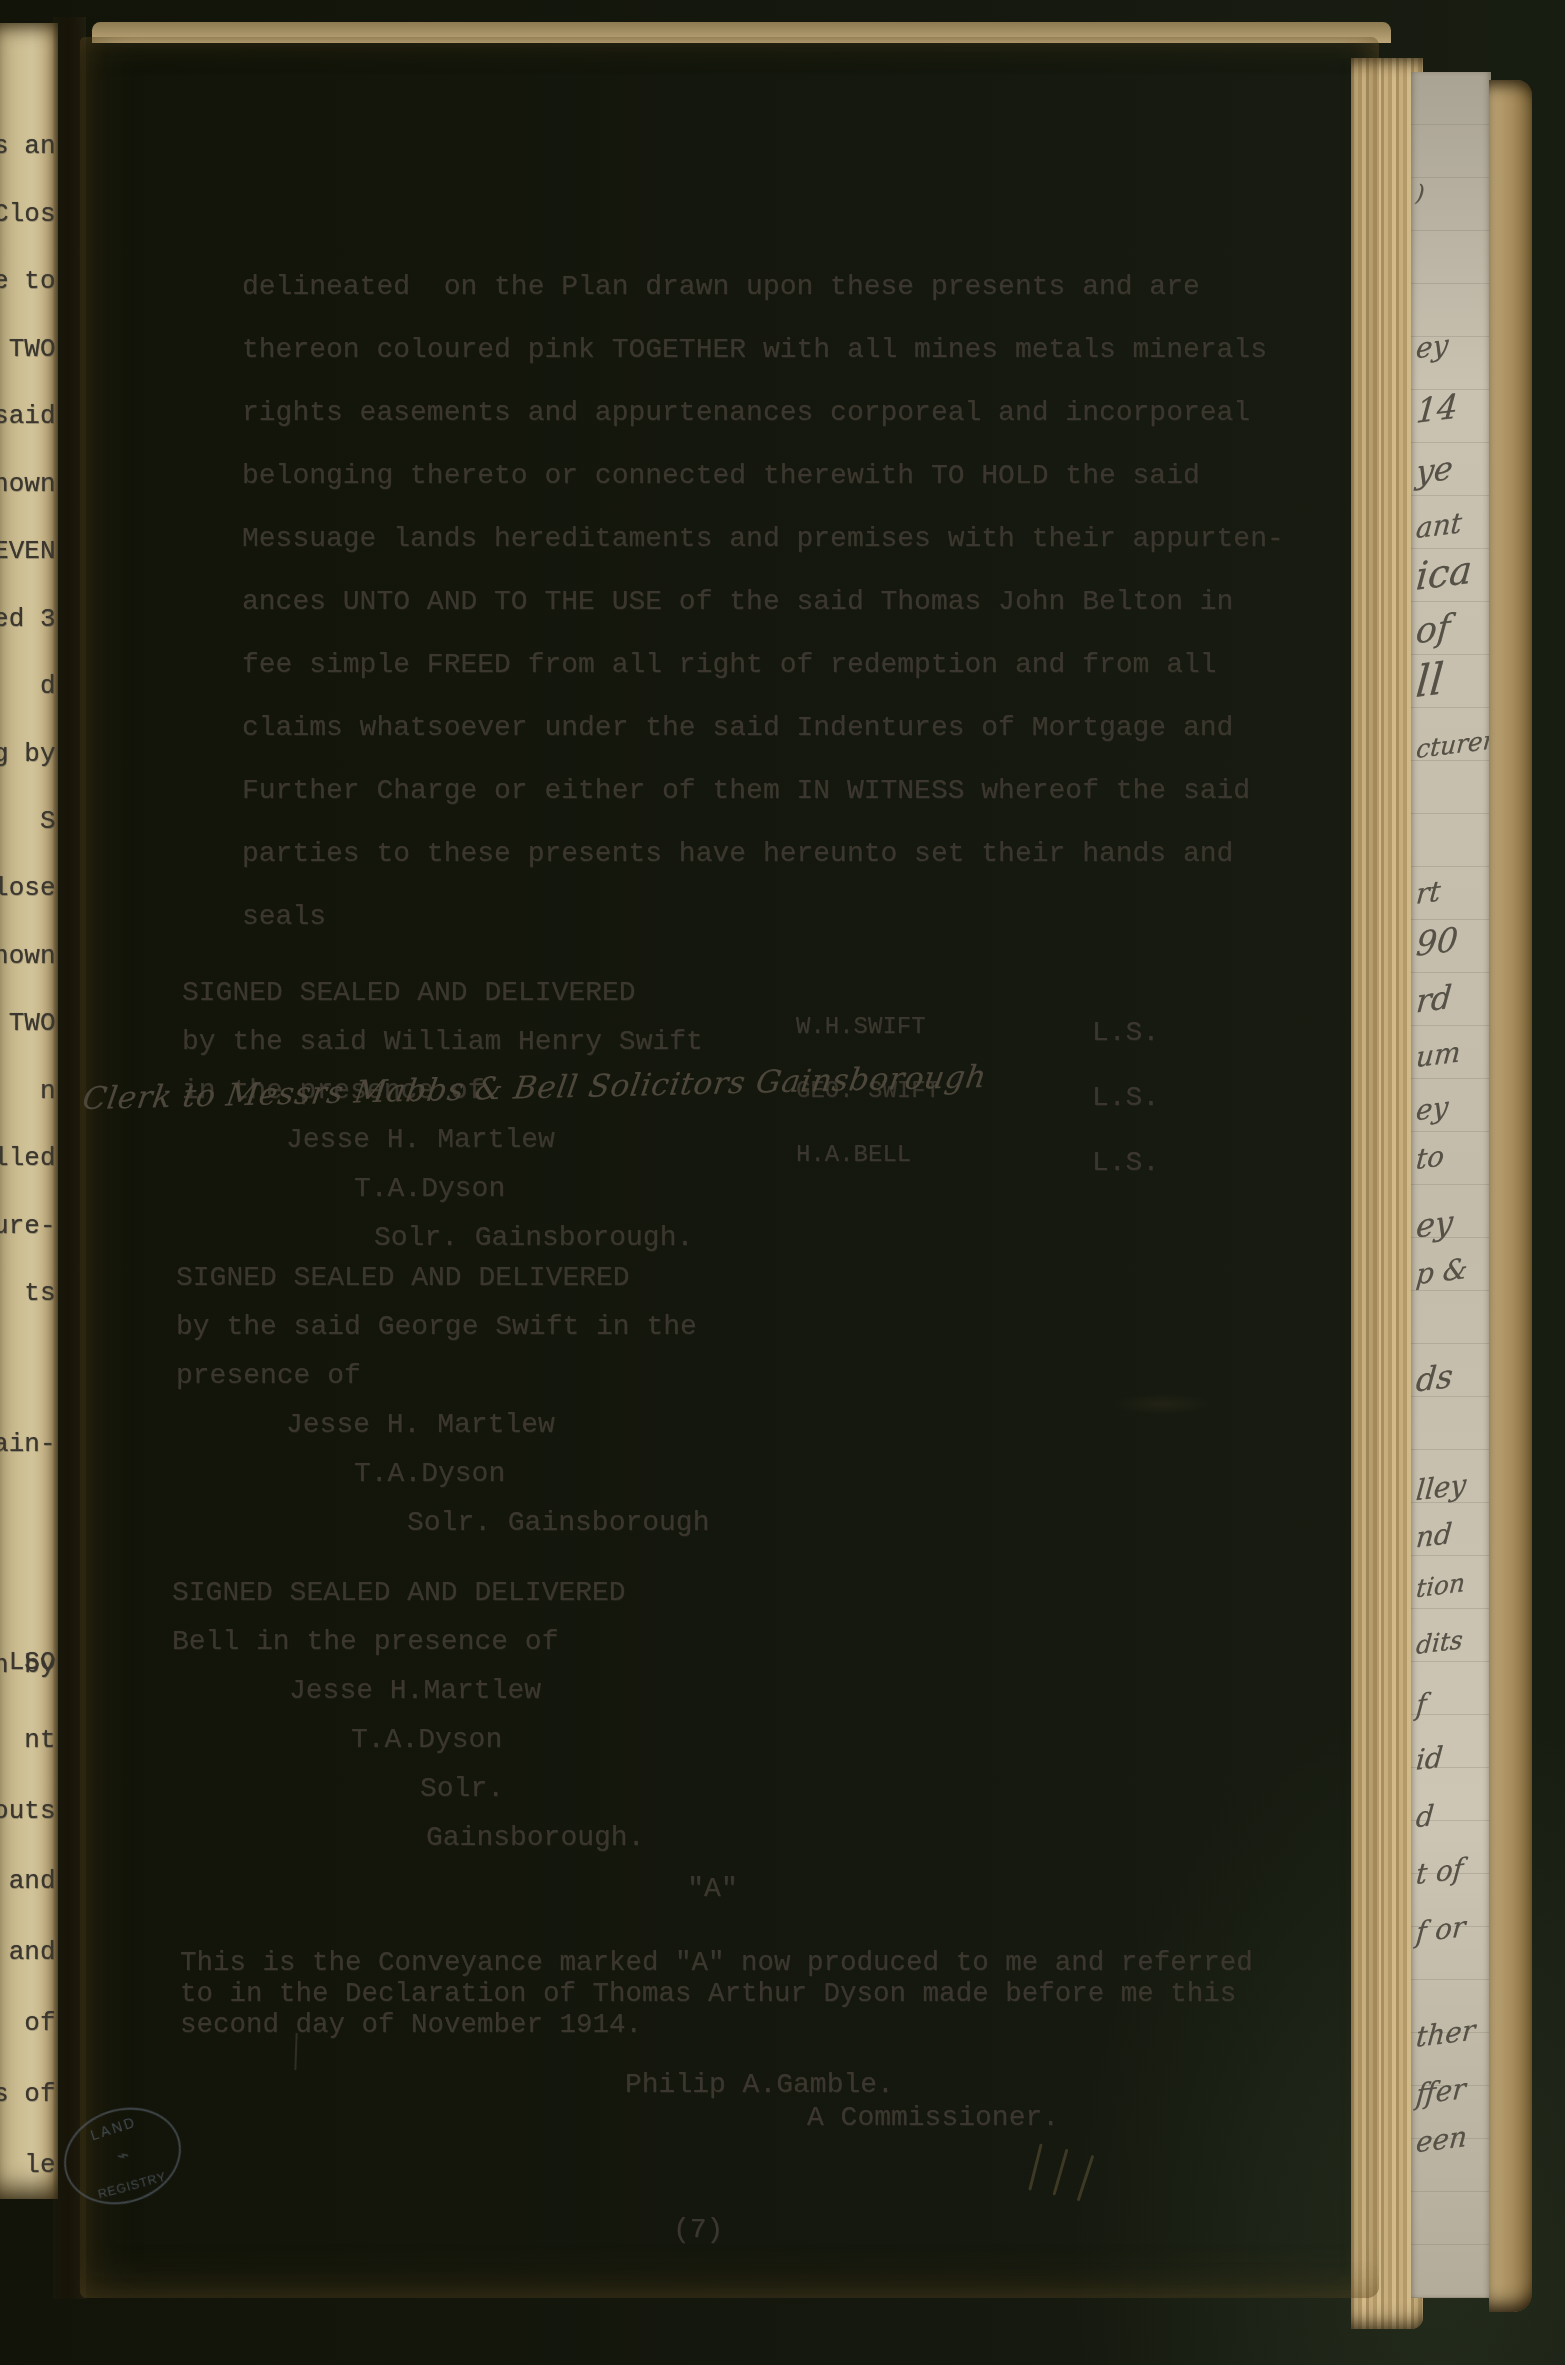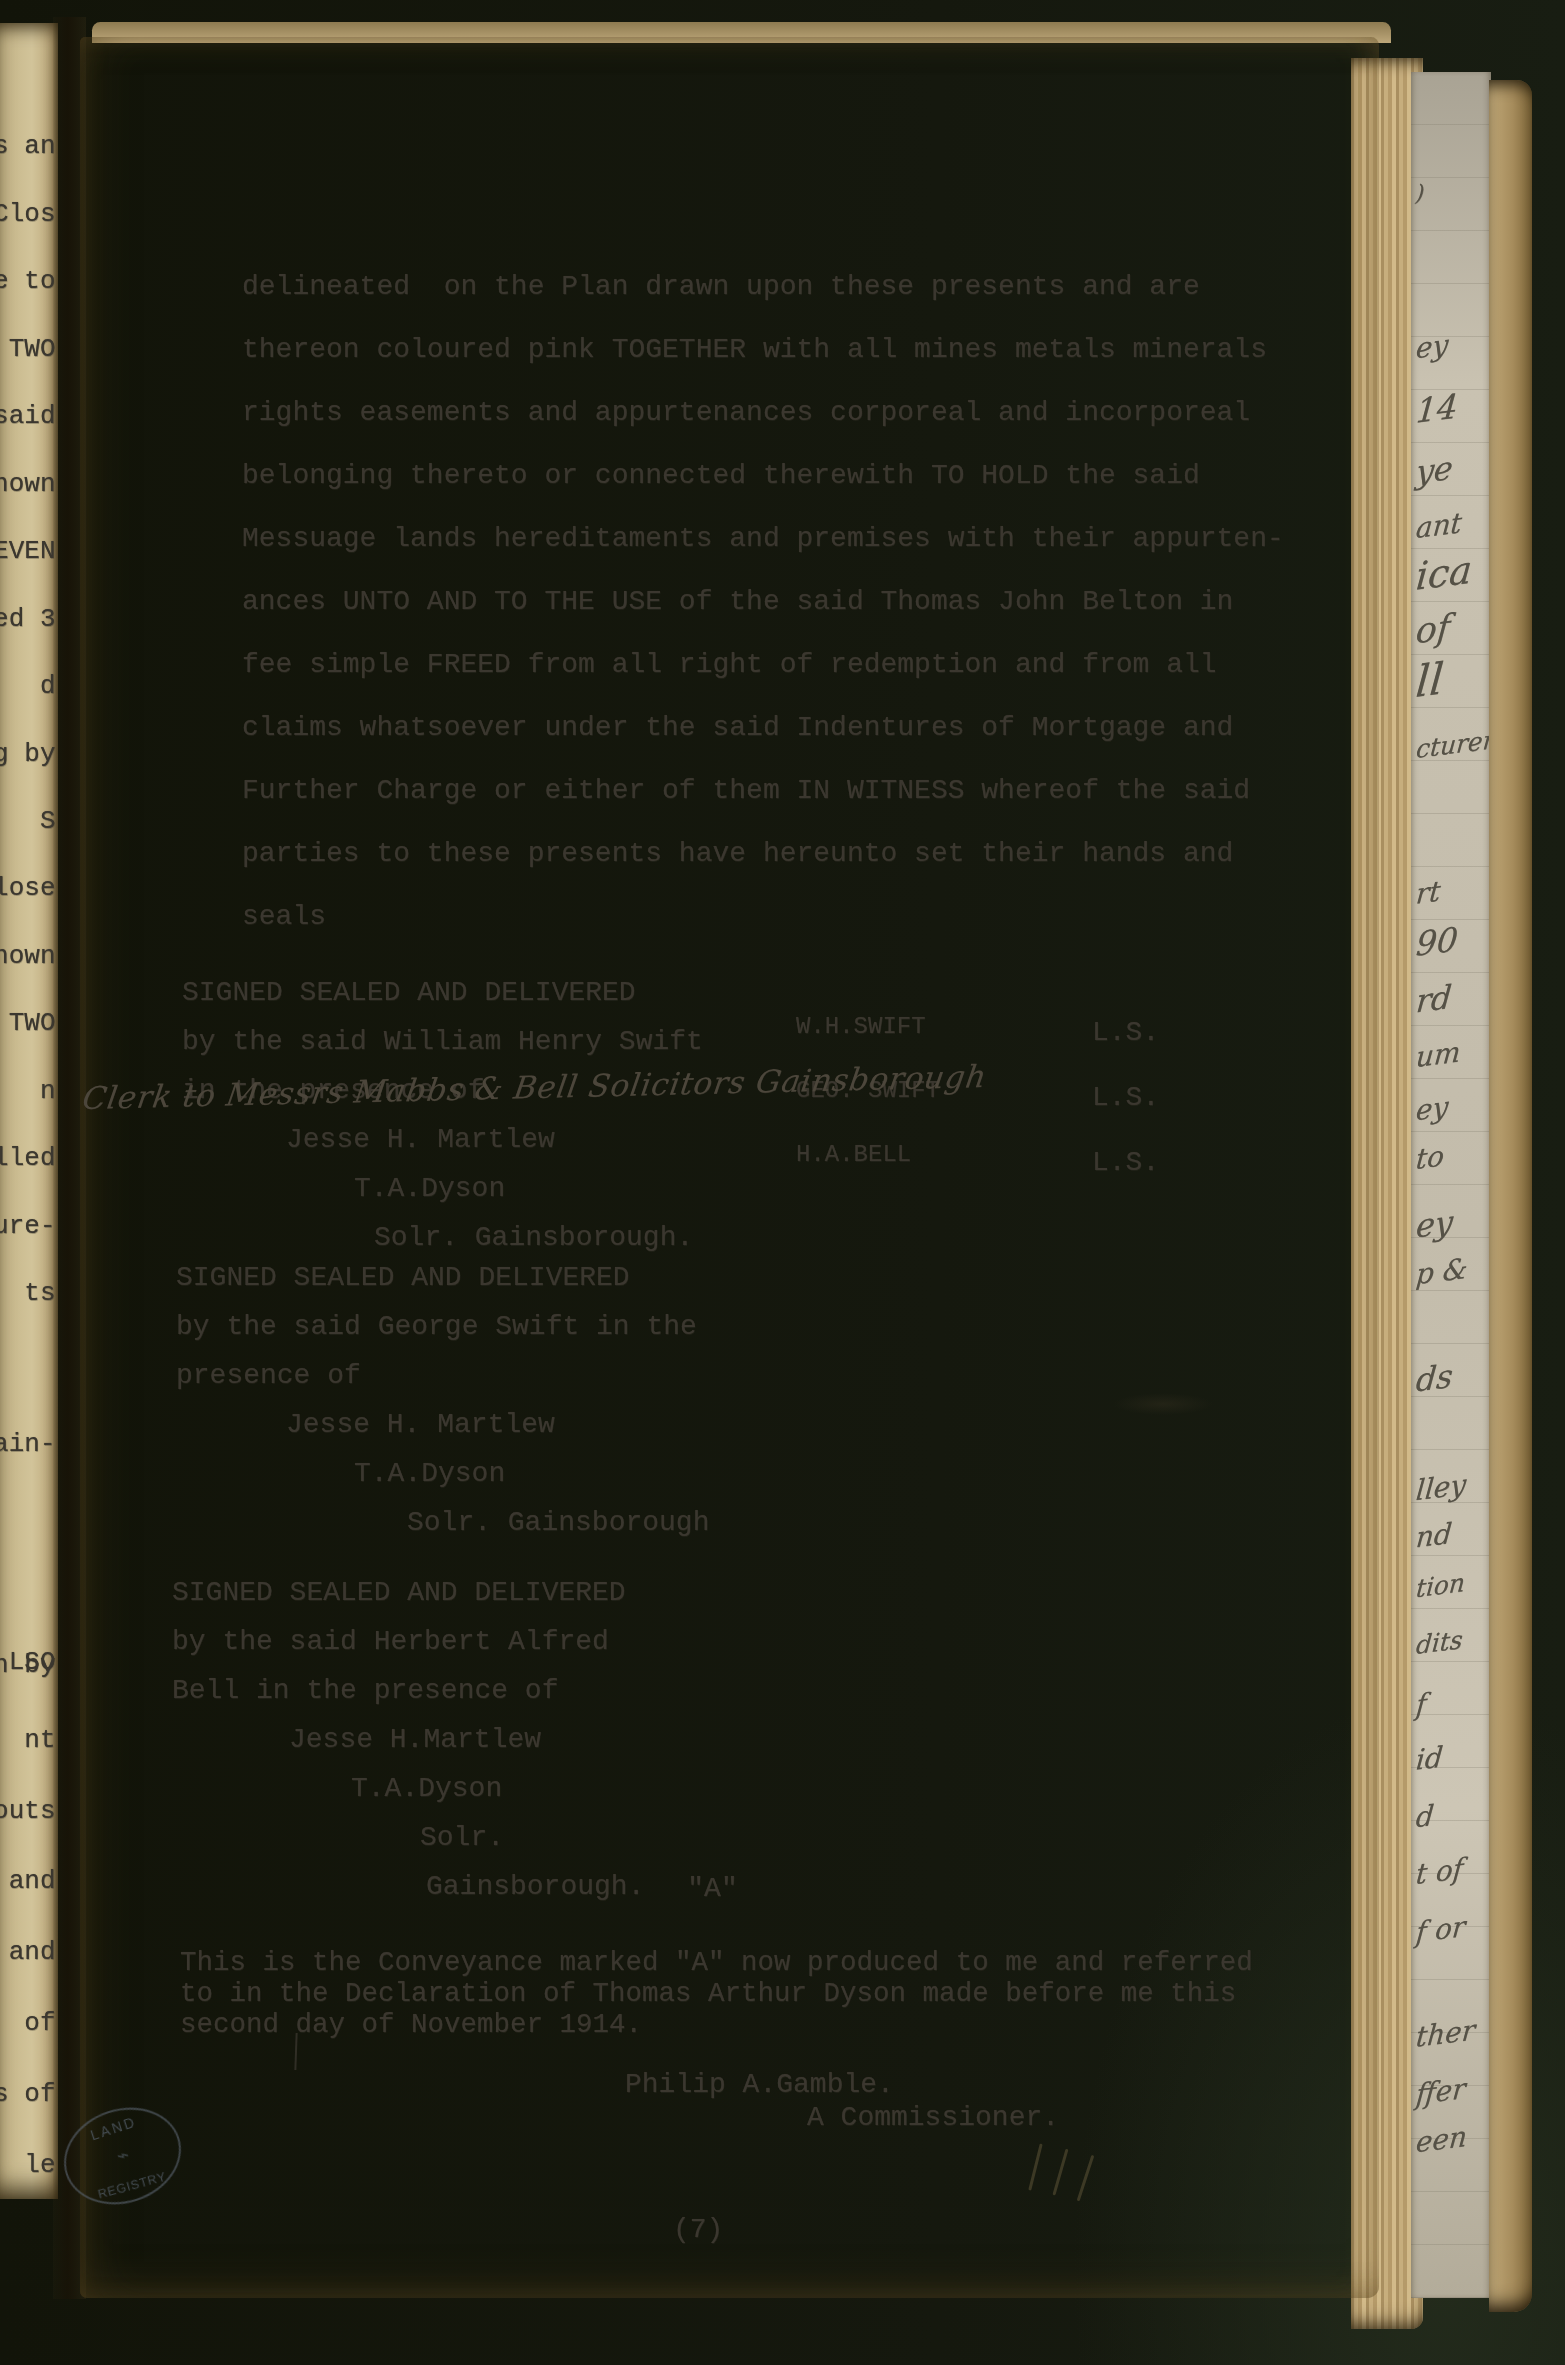--- a/index.html
+++ b/index.html
@@ -253,21 +253,20 @@
       <div class="sigline">SIGNED SEALED AND DELIVERED</div>
       <div class="sigline">by the said George Swift in the</div>
       <div class="sigline">presence of</div>
       <div class="sigline w1">Jesse H. Martlew</div>
       <div class="sigline w2">T.A.Dyson</div>
       <div class="sigline w3">Solr. Gainsborough</div>
     </div>
 
     <div class="sigblock sig3 tw">
       <div class="sigline">SIGNED SEALED AND DELIVERED</div>
-      <div class="sigline">by the said Herbert Alfred</div>
       <div class="sigline">Bell in the presence of</div>
       <div class="sigline w1">Jesse H.Martlew</div>
       <div class="sigline w2">T.A.Dyson</div>
       <div class="sigline w3">Solr.</div>
       <div class="sigline w4">Gainsborough.</div>
     </div>
 
     <div class="exhibit tw">"A"</div>
     <div class="declaration tw">
       <div class="dline">This is the Conveyance marked "A" now produced to me and referred</div>

